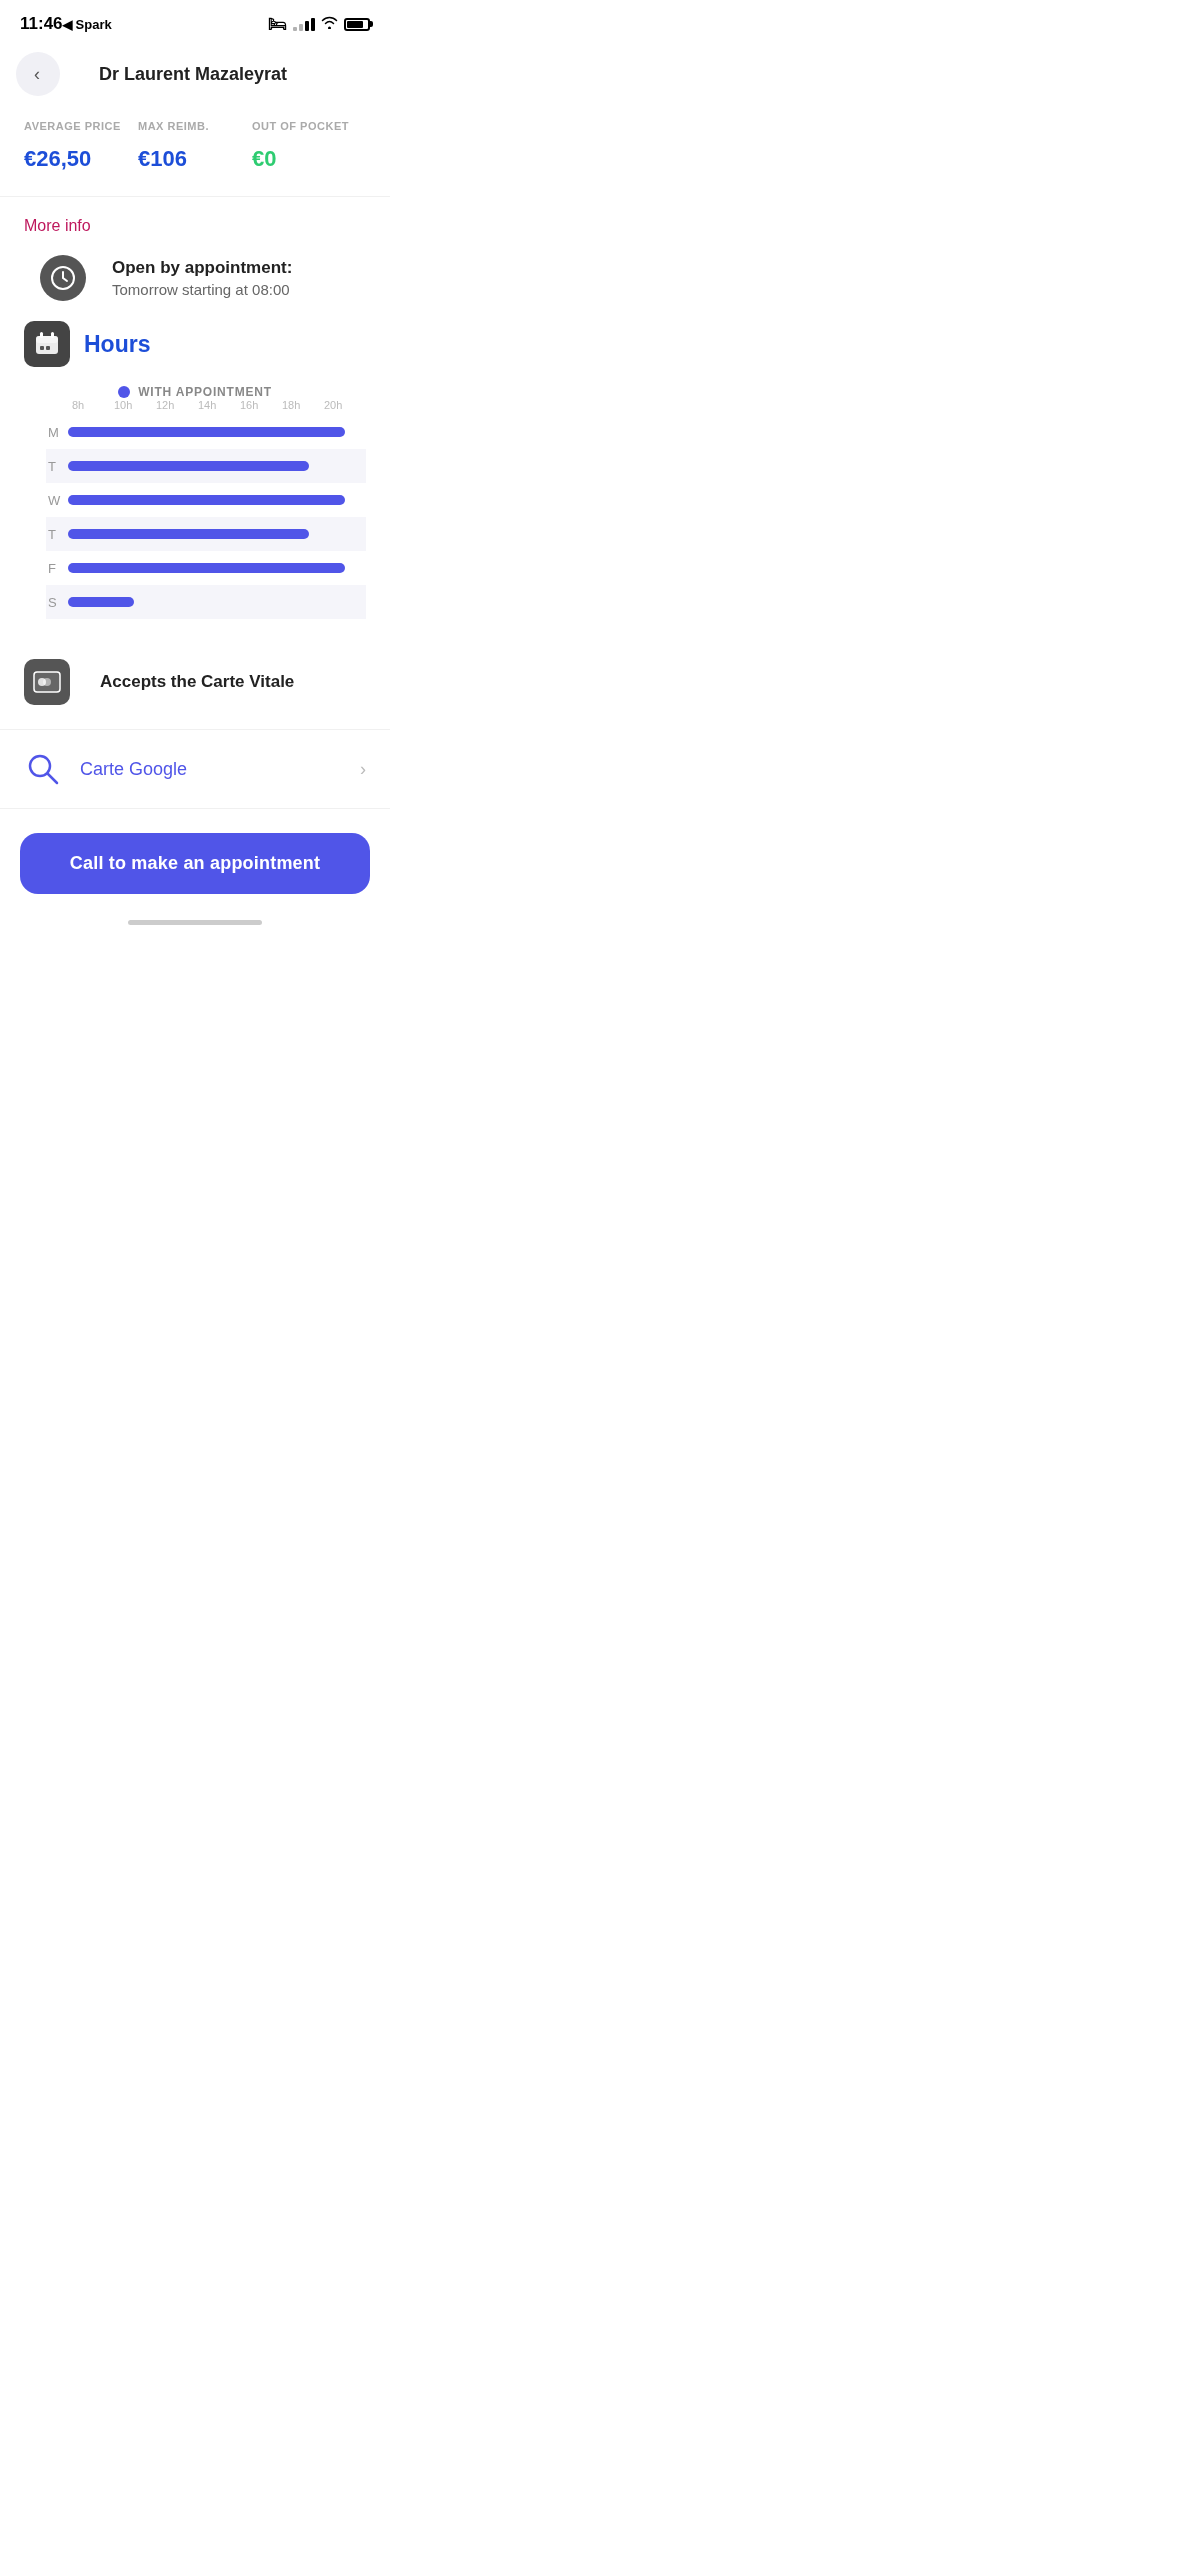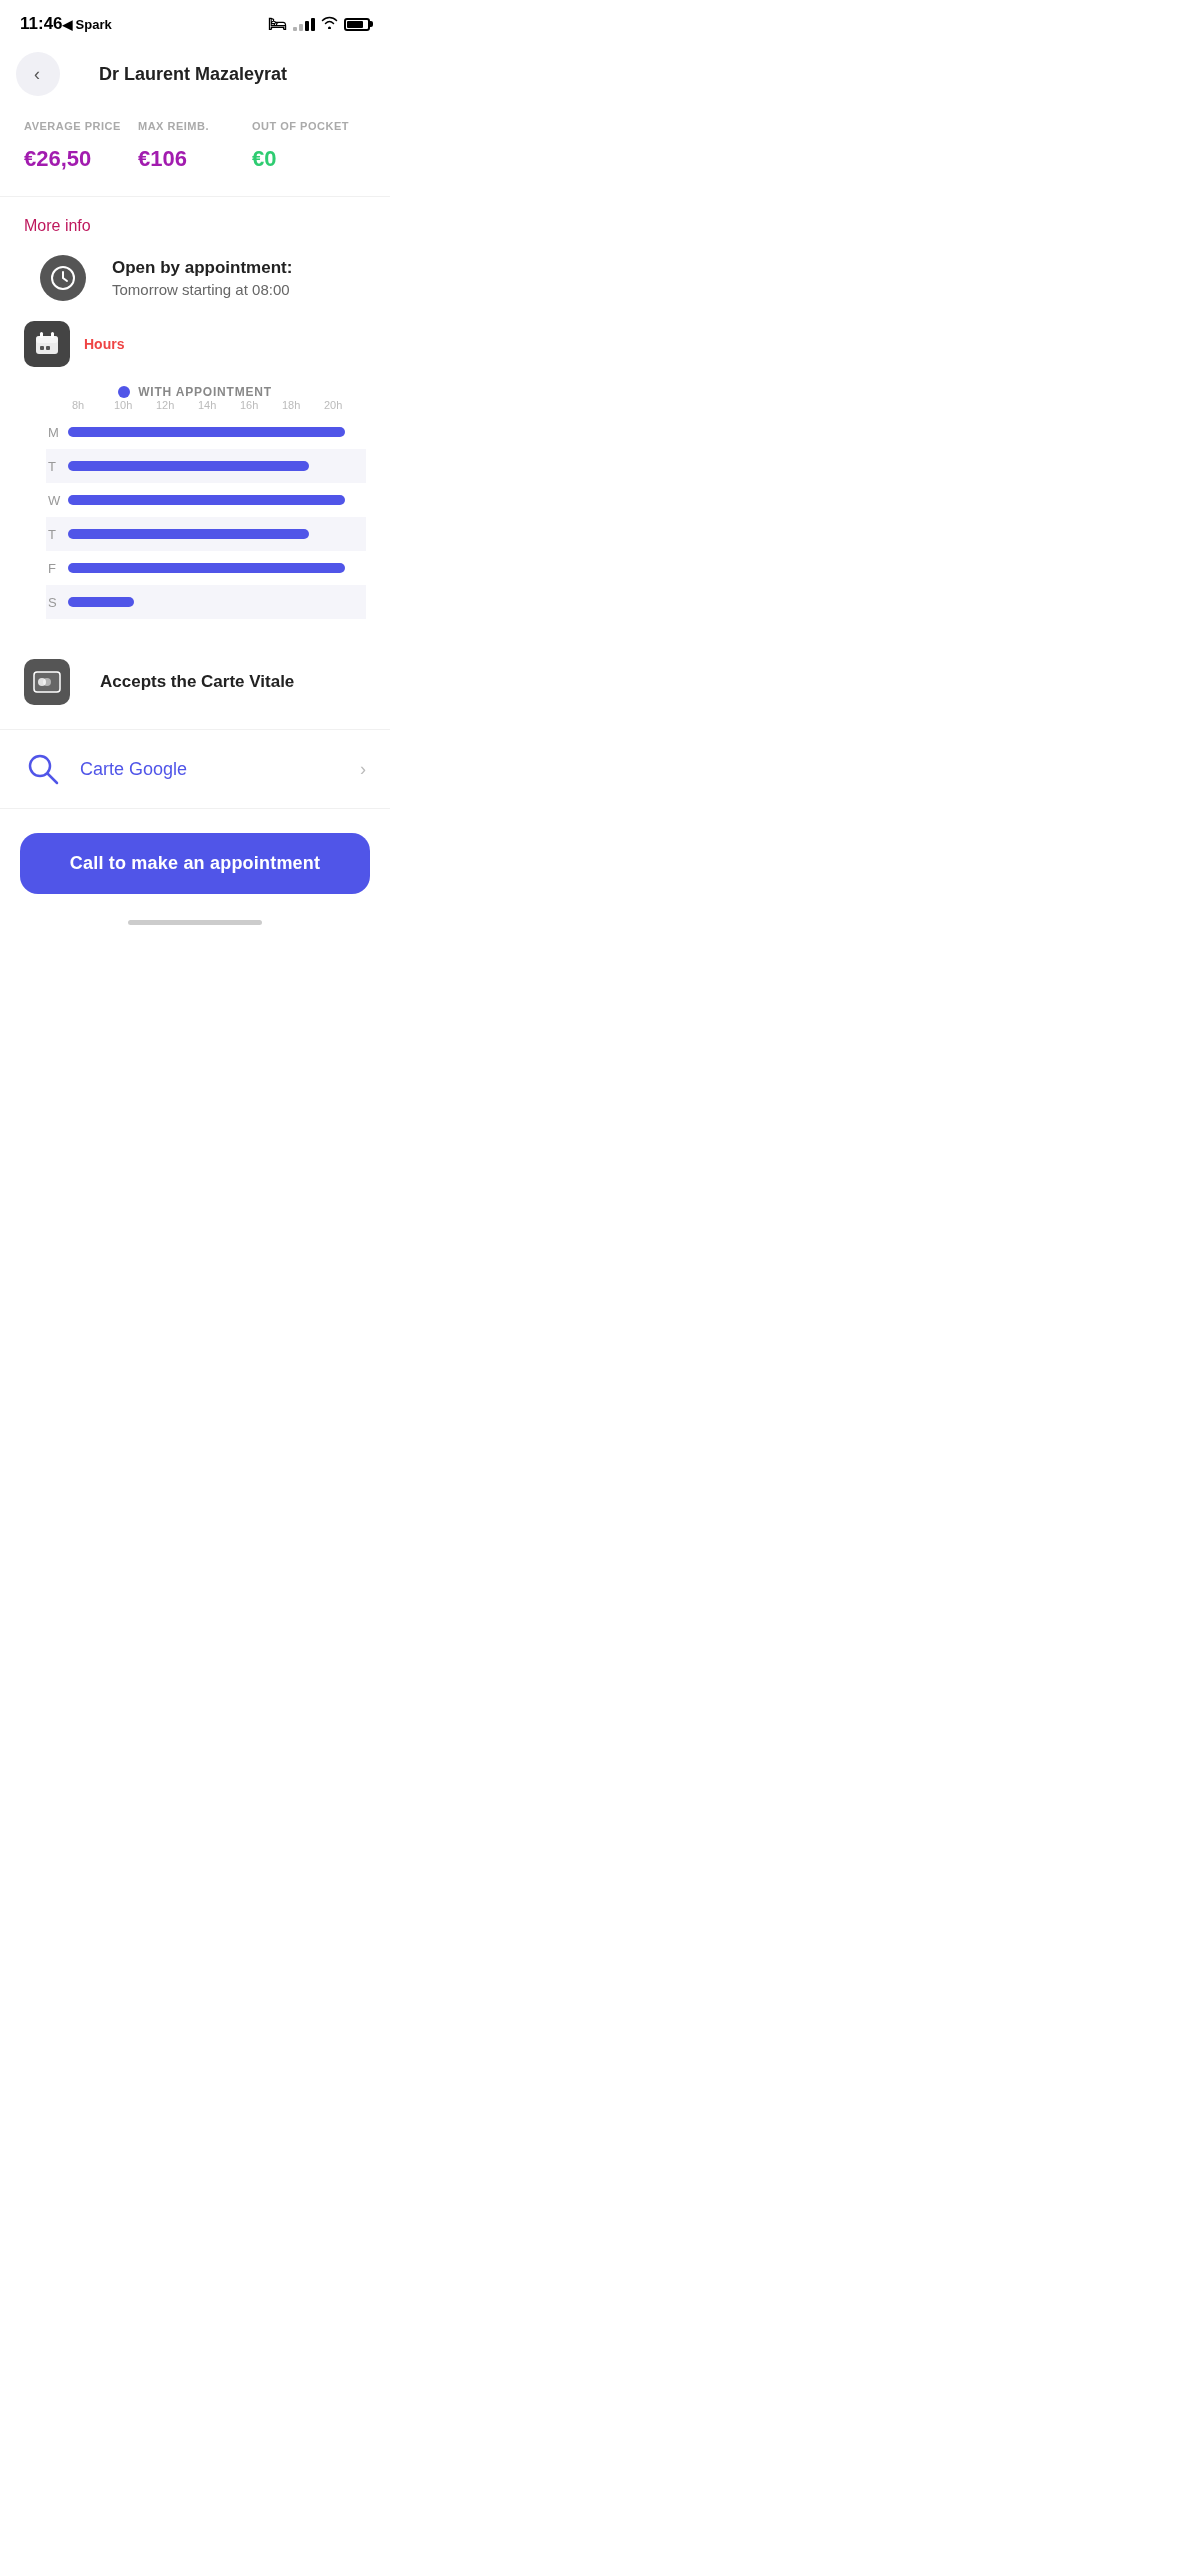--- a/index.html
+++ b/index.html
@@ -110,21 +110,21 @@
       font-size: 11px;
       font-weight: 700;
       color: #aaa;
       letter-spacing: 0.5px;
       text-transform: uppercase;
       margin-bottom: 14px;
     }
     .price-value {
       font-size: 22px;
       font-weight: 700;
-      color: #a21caf;
+      color: #1d4ed8;
     }
     .price-value.green { color: #2ecc71; }
 
     
     .divider {
       height: 1px;
       background: #f0f0f0;
       margin: 0 0;
     }
 
@@ -176,23 +176,23 @@
     }
     .calendar-icon-wrap {
       width: 46px; height: 46px;
       background: #444;
       border-radius: 10px;
       display: flex; align-items: center; justify-content: center;
       flex-shrink: 0;
       overflow: hidden;
     }
     .hours-title {
-      font-size: 14px;
+      font-size: 23px;
       font-weight: 700;
-      color: #ef4444;
+      color: #1d4ed8;
     }
 
     
     .legend {
       display: flex;
       align-items: center;
       justify-content: center;
       gap: 8px;
       margin-bottom: 0;
     }

